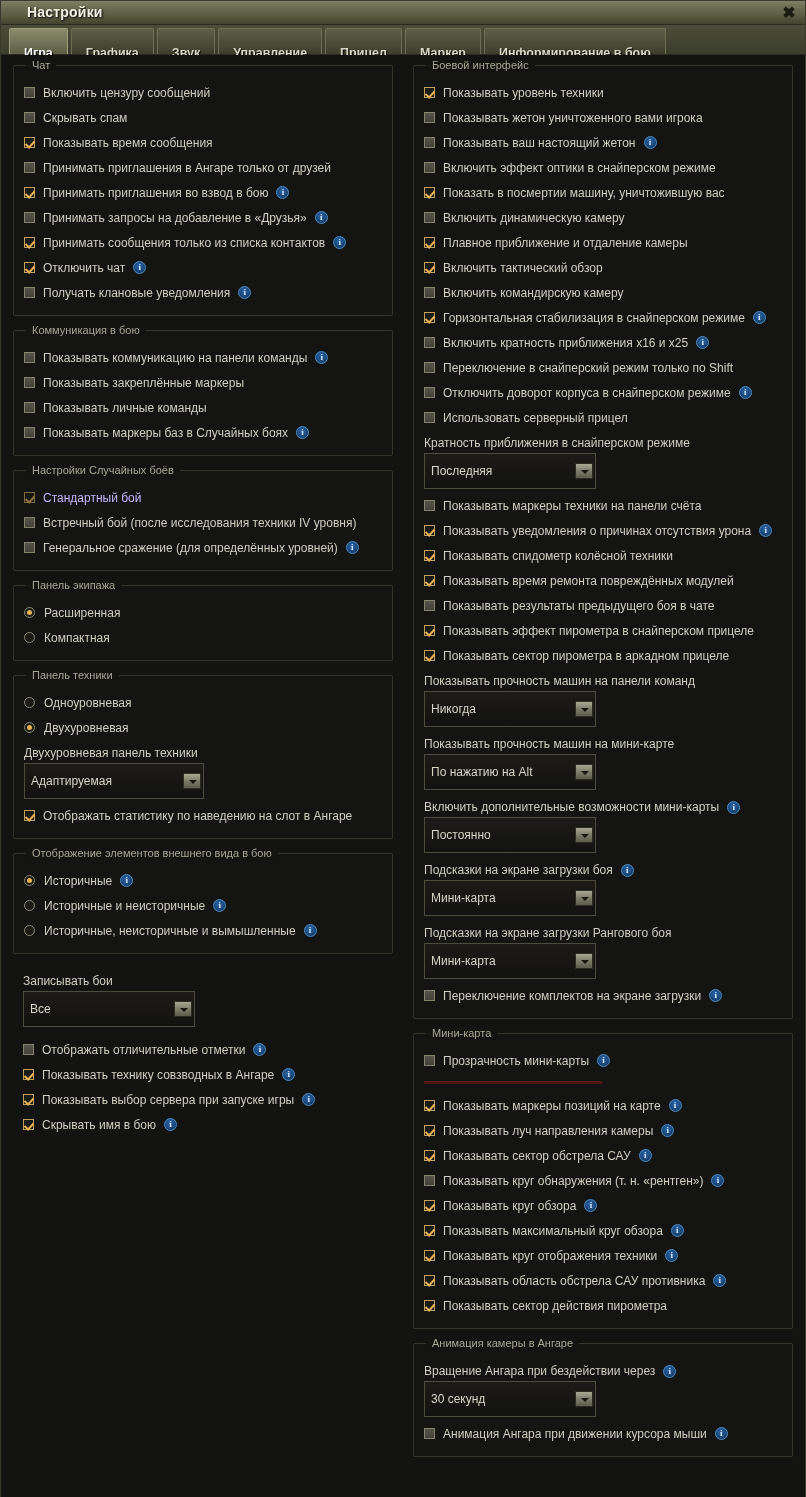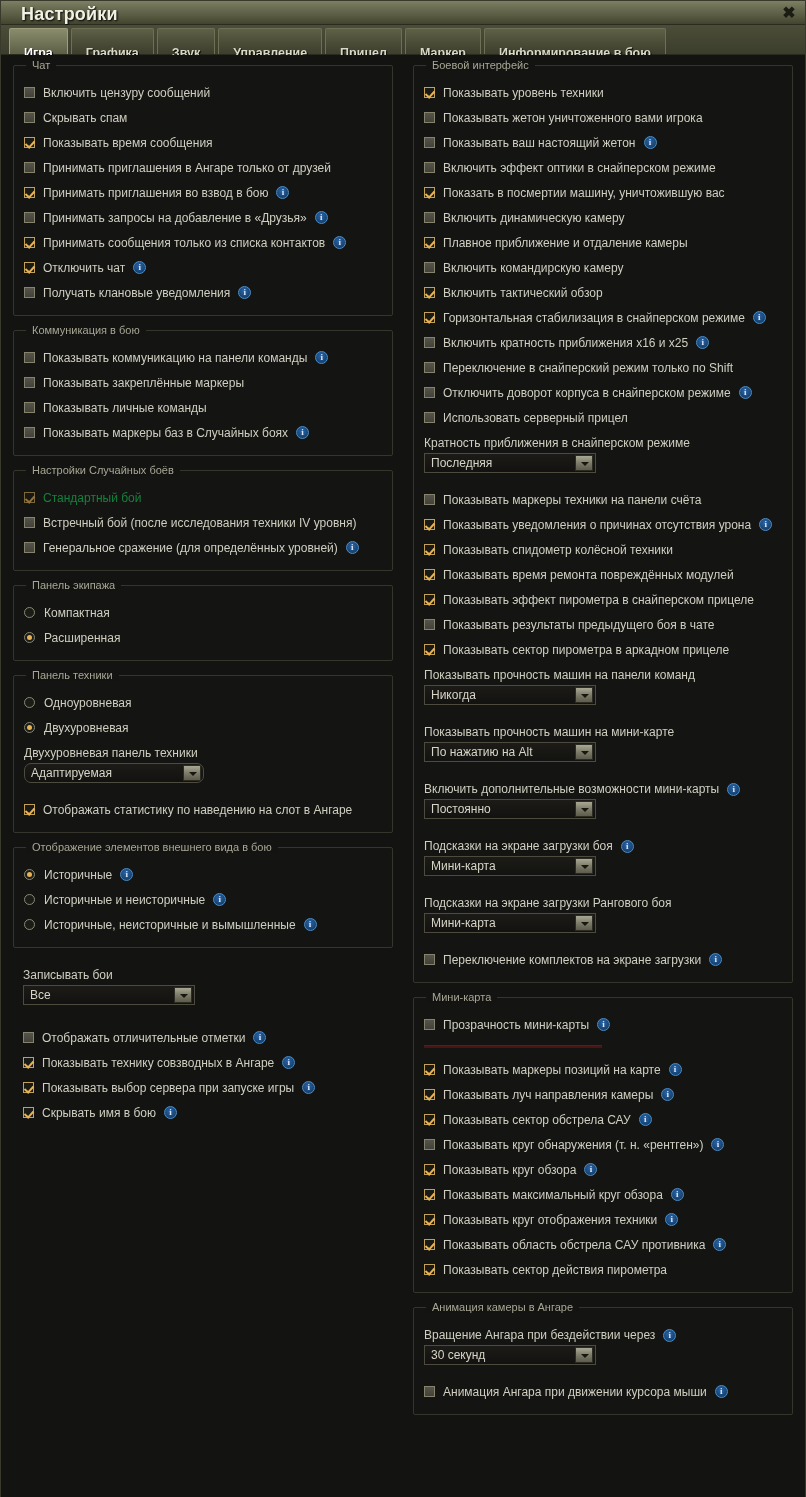--- a/index.html
+++ b/index.html
@@ -18,22 +18,22 @@
       linear-gradient(180deg,#16160f 0%, #121210 40%, #101010 100%);
     border: 1px solid #3a3a2c;
   }
   .titlebar {
     position: relative;
     height: 24px;
     background: linear-gradient(180deg,#7e8064 0%, #6b6d53 30%, #55573f 70%, #42442f 100%);
     border-bottom: 1px solid #2b2c20;
   }
   .titlebar .tl-text {
-    position:absolute; left:20px; top:3px;
-    font-size:18px; font-weight:bold; color:#f2f1e4;
+    position:absolute; left:26px; top:3px;
+    font-size:14px; font-weight:bold; color:#f2f1e4;
     text-shadow:1px 1px 2px #000;
     letter-spacing:0.2px;
   }
   .close-btn {
     position:absolute; right:6px; top:2px;
     width:20px;height:20px;
     color:#1b1c14; font-size:16px; font-weight:bold;
     line-height:20px; text-align:center; cursor:pointer;
   }
 
@@ -92,21 +92,21 @@
   
   .row {
     display:flex; align-items:center;
     min-height:25px;
     padding: 3px 0;
   }
   .row .lbl {
     font-size:12px; color:#cfcec0;
     white-space:nowrap;
   }
-  .row.disabled .lbl { color:#15803d; }
+  .row.disabled .lbl { color:#c4b5fd; }
 
   
   .cb {
     width:11px;height:11px;
     margin-right:8px;
     flex:0 0 11px;
     border:1px solid #85836e;
     background: linear-gradient(180deg,#55544a 0%, #43423a 100%);
     position:relative; cursor:pointer;
   }
@@ -155,46 +155,46 @@
   }
 
   
   .sel-label {
     font-size:12px; color:#cfcec0;
     display:flex; align-items:center;
     padding: 6px 0 3px 0;
   }
   .select {
     position:relative;
-    height:20px;
+    height:36px;
     background: linear-gradient(180deg,#1c1b17 0%, #121210 100%);
     border:1px solid #4c4b3d;
     display:flex; align-items:center;
     cursor:pointer;
-    margin-bottom: 14px;
+    margin-bottom: 4px;
   }
   .select .val {
     font-size:12px; color:#d6d5c7;
     padding-left:6px; white-space:nowrap;
     flex:1;
   }
   .select .arrow {
     width:18px;height:16px; margin-right:2px;
     background: linear-gradient(180deg,#a9a894 0%, #7d7c69 50%, #5d5c4d 100%);
     border:1px solid #2c2c22;
     position:relative;
   }
   .select .arrow::after {
     content:"";
     position:absolute; left:5px; top:6px;
     border-left:4px solid transparent;
     border-right:4px solid transparent;
     border-top:4px solid #17170f;
   }
-  .select.w180 { width:180px;border-radius:7px; }
+  .select.w180 { width:180px; }
   .select.w172 { width:172px; }
 
   
   .slider {
     height:14px; display:flex; align-items:center;
     padding: 8px 0 4px 0;
   }
   .slider .track {
     height:3px; width:178px;
     background:#4a1414;
@@ -314,26 +314,26 @@
               <span class="lbl">Генеральное сражение (для определённых уровней)</span>
               <span class="info">i</span>
             </div>
           </div>
       </div>
 
       <div class="group">
         <div class="legend">Панель экипажа</div>
         <div>
             <div class="row">
+              <span class="rb checked"></span>
+              <span class="lbl">Расширенная</span>
+            </div>
+            <div class="row">
               <span class="rb"></span>
               <span class="lbl">Компактная</span>
-            </div>
-            <div class="row">
-              <span class="rb checked"></span>
-              <span class="lbl">Расширенная</span>
             </div>
           </div>
       </div>
 
       <div class="group">
         <div class="legend">Панель техники</div>
         <div>
             <div class="row">
               <span class="rb"></span>
               <span class="lbl">Одноуровневая</span>
@@ -438,26 +438,26 @@
             </div>
             <div class="row">
               <span class="cb"></span>
               <span class="lbl">Включить динамическую камеру</span>
             </div>
             <div class="row">
               <span class="cb checked"></span>
               <span class="lbl">Плавное приближение и отдаление камеры</span>
             </div>
             <div class="row">
+              <span class="cb checked"></span>
+              <span class="lbl">Включить тактический обзор</span>
+            </div>
+            <div class="row">
               <span class="cb"></span>
               <span class="lbl">Включить командирскую камеру</span>
-            </div>
-            <div class="row">
-              <span class="cb checked"></span>
-              <span class="lbl">Включить тактический обзор</span>
             </div>
             <div class="row">
               <span class="cb checked"></span>
               <span class="lbl">Горизонтальная стабилизация в снайперском режиме</span>
               <span class="info">i</span>
             </div>
             <div class="row">
               <span class="cb"></span>
               <span class="lbl">Включить кратность приближения x16 и x25</span>
               <span class="info">i</span>
@@ -495,26 +495,26 @@
             </div>
             <div class="row">
               <span class="cb checked"></span>
               <span class="lbl">Показывать спидометр колёсной техники</span>
             </div>
             <div class="row">
               <span class="cb checked"></span>
               <span class="lbl">Показывать время ремонта повреждённых модулей</span>
             </div>
             <div class="row">
+              <span class="cb"></span>
+              <span class="lbl">Показывать результаты предыдущего боя в чате</span>
+            </div>
+            <div class="row">
               <span class="cb checked"></span>
               <span class="lbl">Показывать эффект пирометра в снайперском прицеле</span>
-            </div>
-            <div class="row">
-              <span class="cb"></span>
-              <span class="lbl">Показывать результаты предыдущего боя в чате</span>
             </div>
             <div class="row">
               <span class="cb checked"></span>
               <span class="lbl">Показывать сектор пирометра в аркадном прицеле</span>
             </div>
           </div>
         <div>
             <div class="sel-label">
               <span class="lbl">Показывать прочность машин на панели команд</span>
             </div>

